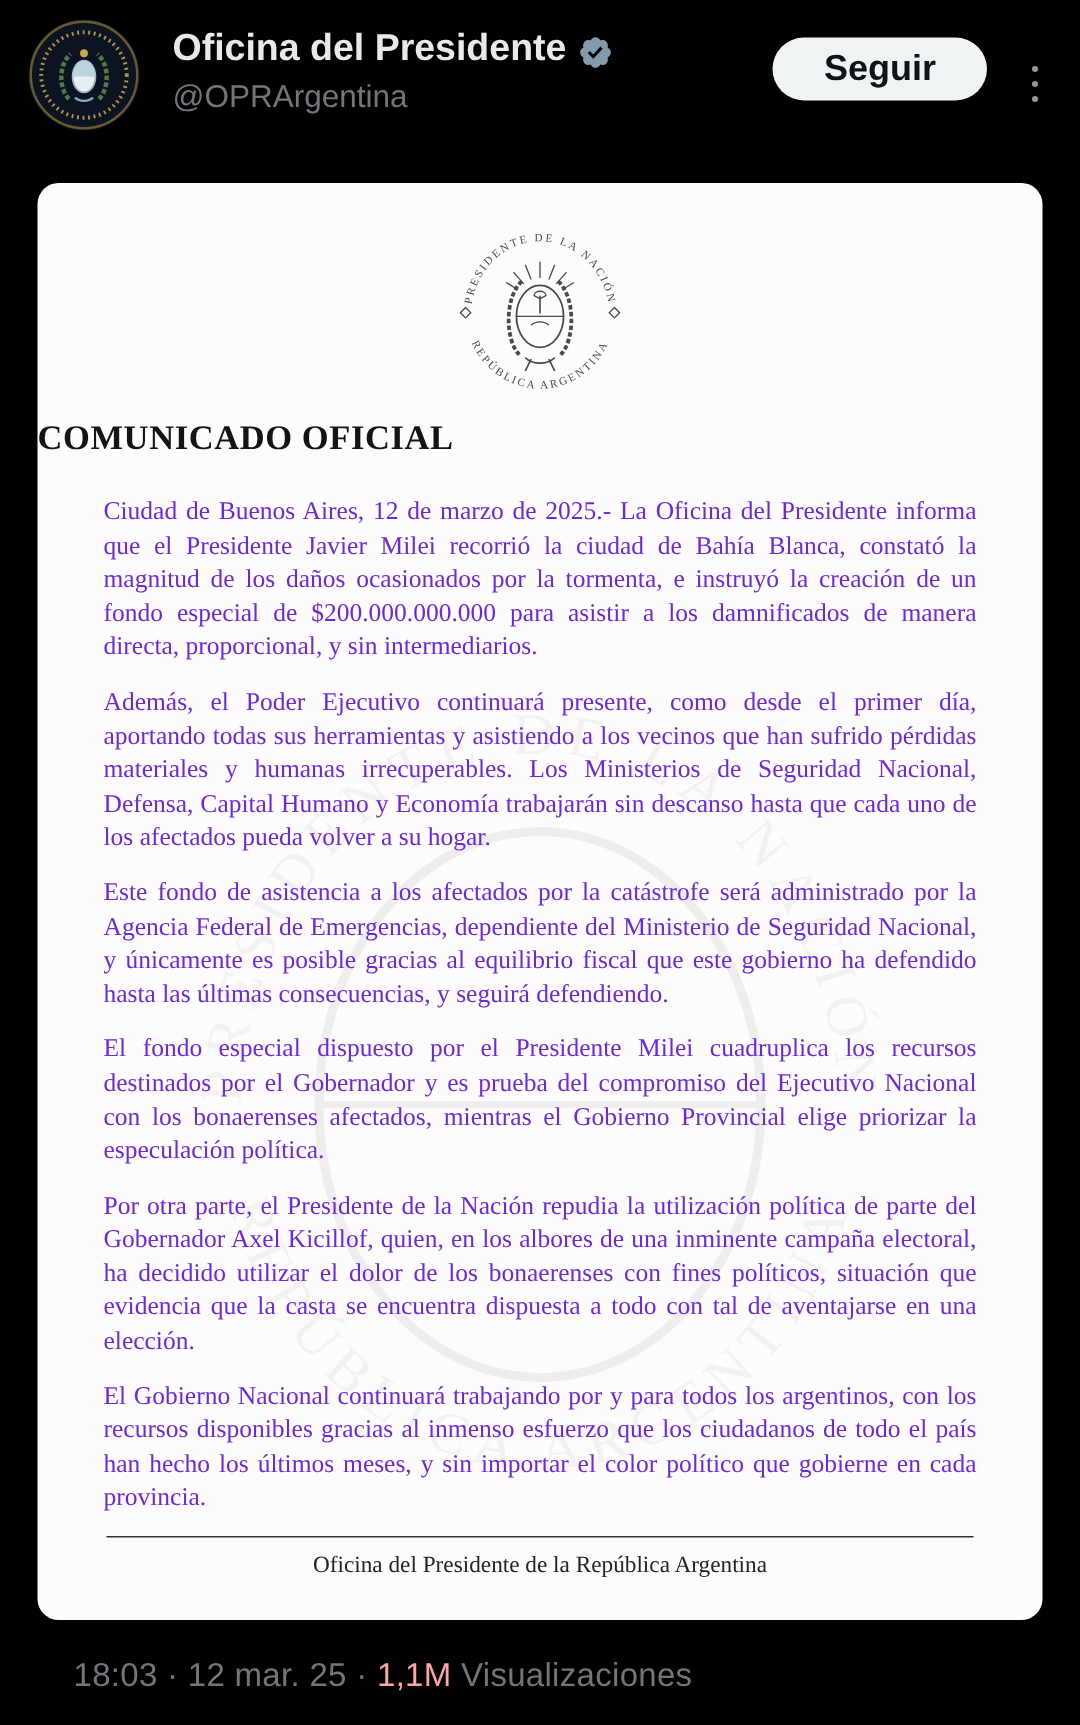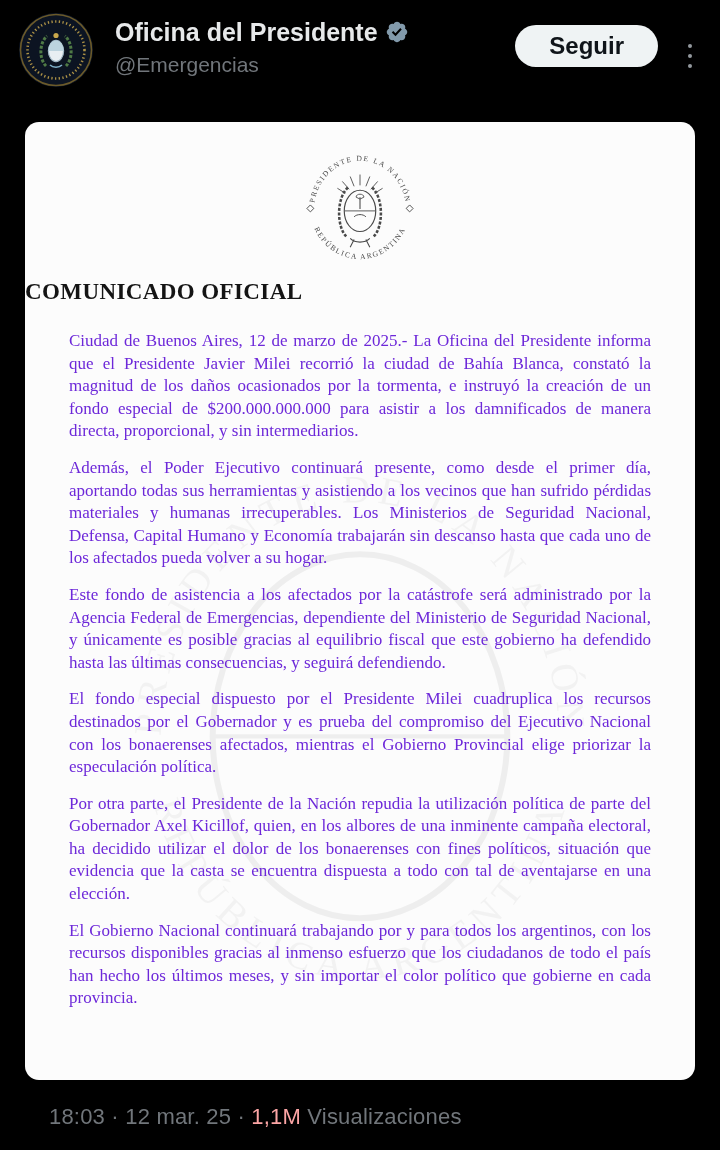--- a/index.html
+++ b/index.html
@@ -10,21 +10,21 @@
     position:relative;
     overflow:hidden;
   }
   
   .tweet-header{position:absolute;top:0;left:0;width:720px;height:110px;}
   .avatar{
     position:absolute;left:19px;top:13px;width:74px;height:74px;
     border-radius:50%;overflow:hidden;background:#0c1422;cursor:pointer;
   }
   .author-block{position:absolute;left:115px;top:17px;}
-  .author-name-row{display:flex;align-items:center;gap:7px;}
+  .author-name-row{display:flex;align-items:flex-end;gap:7px;}
   .author-name{
     color:#e7e9ea;font-size:25px;font-weight:700;line-height:30px;cursor:pointer;
   }
   .badge{width:24px;height:24px;display:inline-block;cursor:pointer;}
   .author-handle{color:#71767b;font-size:21px;line-height:26px;margin-top:5px;}
   .follow-btn{
     position:absolute;right:62px;top:25px;height:42px;
     background:#eff3f4;color:#0f1419;border:none;border-radius:21px;
     font-family:"Liberation Sans",sans-serif;
     font-size:24px;font-weight:700;padding:0 34px;cursor:pointer;
@@ -95,21 +95,21 @@
     </svg>
   </div>
 
   <div class="author-block">
     <div class="author-name-row">
       <span class="author-name">Oficina del Presidente</span>
       <svg class="badge" viewBox="0 0 24 24">
         <path fill="#829aab" fill-rule="evenodd" d="M22.25 12c0-1.43-.88-2.67-2.19-3.34.46-1.39.2-2.9-.81-3.91s-2.52-1.27-3.91-.81c-.66-1.31-1.91-2.19-3.34-2.19s-2.67.88-3.33 2.19c-1.4-.46-2.91-.2-3.92.81s-1.26 2.52-.8 3.91c-1.31.67-2.2 1.91-2.2 3.34s.89 2.67 2.2 3.34c-.46 1.39-.21 2.9.8 3.91s2.52 1.26 3.91.81c.67 1.31 1.91 2.19 3.34 2.19s2.68-.88 3.34-2.19c1.39.45 2.9.2 3.91-.81s1.27-2.52.81-3.91c1.31-.67 2.19-1.91 2.19-3.34zm-11.71 4.2L6.8 12.46l1.41-1.42 2.26 2.26 4.8-5.23 1.47 1.36-6.2 6.77z"></path>
       </svg>
     </div>
-    <div class="author-handle">@Emergencias</div>
+    <div class="author-handle">@OPRArgentina</div>
   </div>
 
   <button class="follow-btn">Seguir</button>
 
   <div class="kebab">
     <span></span>
       <span></span>
       <span></span>
   </div>
 </div>
@@ -173,20 +173,24 @@
 
     <div class="doc-body">
       <p>Ciudad de Buenos Aires, 12 de marzo de 2025.- La Oficina del Presidente informa que el Presidente Javier Milei recorrió la ciudad de Bahía Blanca, constató la magnitud de los daños ocasionados por la tormenta, e instruyó la creación de un fondo especial de $200.000.000.000 para asistir a los damnificados de manera directa, proporcional, y sin intermediarios.</p>
       <p>Además, el Poder Ejecutivo continuará presente, como desde el primer día, aportando todas sus herramientas y asistiendo a los vecinos que han sufrido pérdidas materiales y humanas irrecuperables. Los Ministerios de Seguridad Nacional, Defensa, Capital Humano y Economía trabajarán sin descanso hasta que cada uno de los afectados pueda volver a su hogar.</p>
       <p>Este fondo de asistencia a los afectados por la catástrofe será administrado por la Agencia Federal de Emergencias, dependiente del Ministerio de Seguridad Nacional, y únicamente es posible gracias al equilibrio fiscal que este gobierno ha defendido hasta las últimas consecuencias, y seguirá defendiendo.</p>
       <p>El fondo especial dispuesto por el Presidente Milei cuadruplica los recursos destinados por el Gobernador y es prueba del compromiso del Ejecutivo Nacional con los bonaerenses afectados, mientras el Gobierno Provincial elige priorizar la especulación política.</p>
       <p>Por otra parte, el Presidente de la Nación repudia la utilización política de parte del Gobernador Axel Kicillof, quien, en los albores de una inminente campaña electoral, ha decidido utilizar el dolor de los bonaerenses con fines políticos, situación que evidencia que la casta se encuentra dispuesta a todo con tal de aventajarse en una elección.</p>
       <p>El Gobierno Nacional continuará trabajando por y para todos los argentinos, con los recursos disponibles gracias al inmenso esfuerzo que los ciudadanos de todo el país han hecho los últimos meses, y sin importar el color político que gobierne en cada provincia.</p>
     </div>
 
+    <div class="doc-footer">
+      <hr class="doc-footer-rule">
+      <div class="doc-footer-text">Oficina del Presidente de la República Argentina</div>
+    </div>
   </div>
 </div>
 
 <div class="tweet-meta">
   <span class="meta-timestamp">18:03 · 12 mar. 25</span>
   <span> <span>·</span> </span>
   <span class="views-count">1,1M</span>
   <span> <span>Visualizaciones</span></span>
 </div>
 

